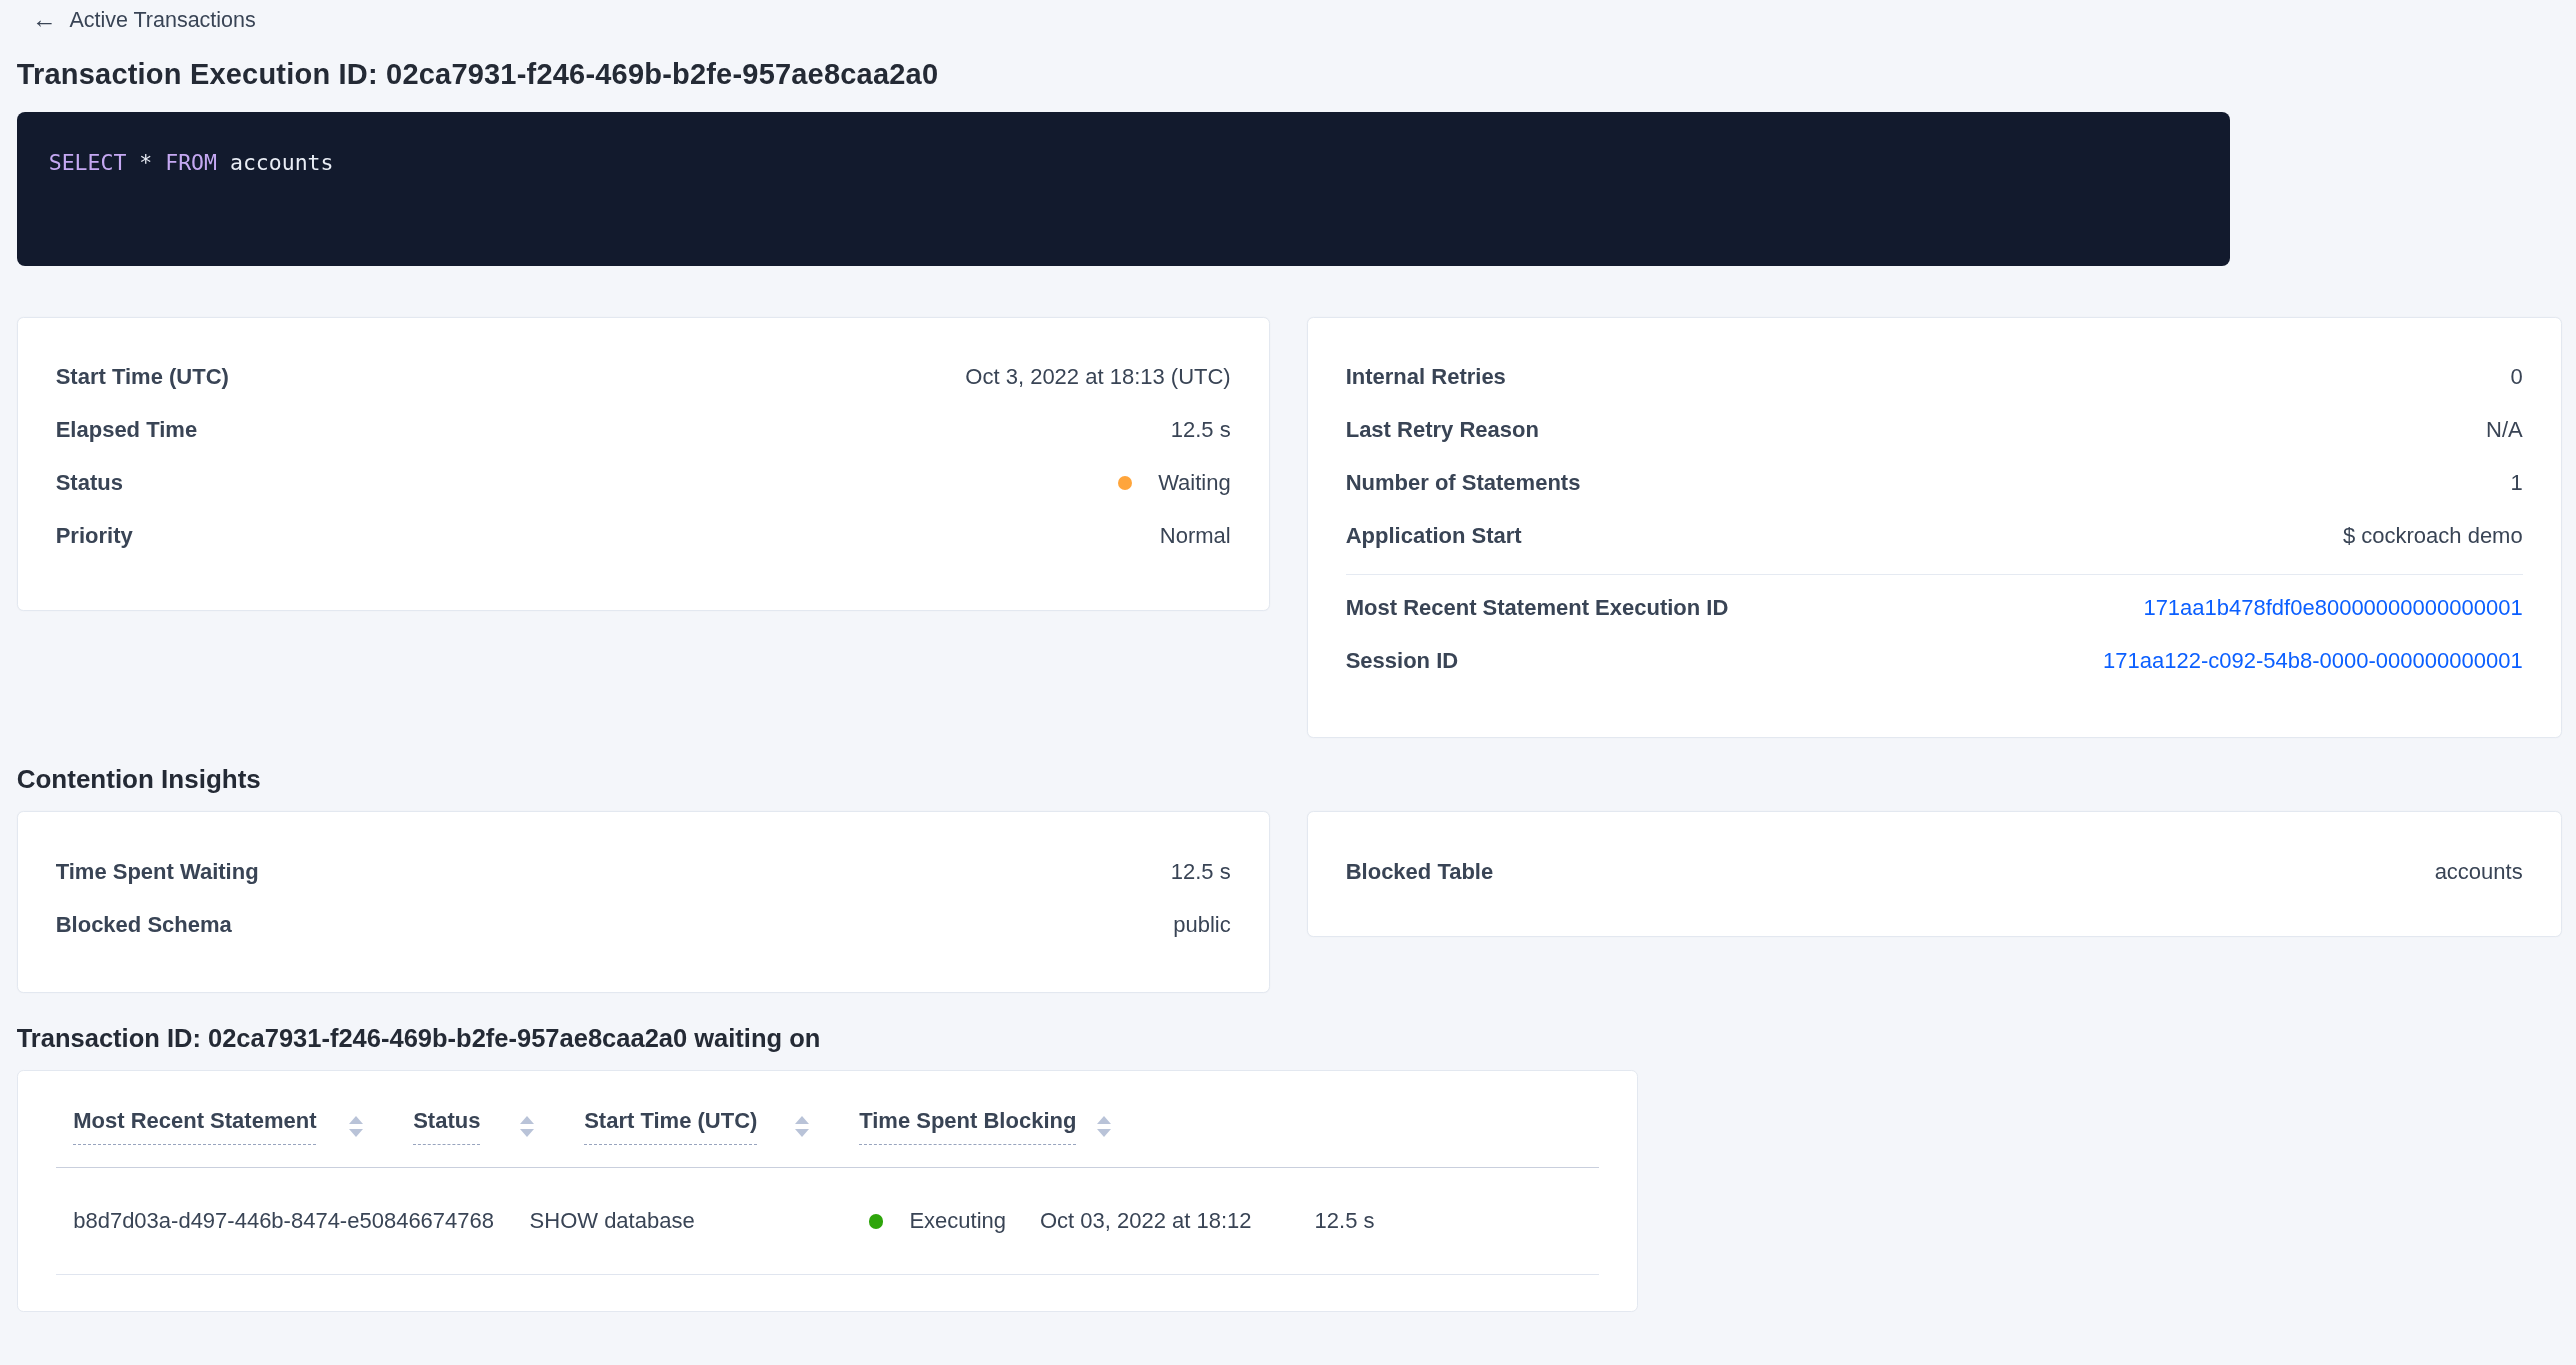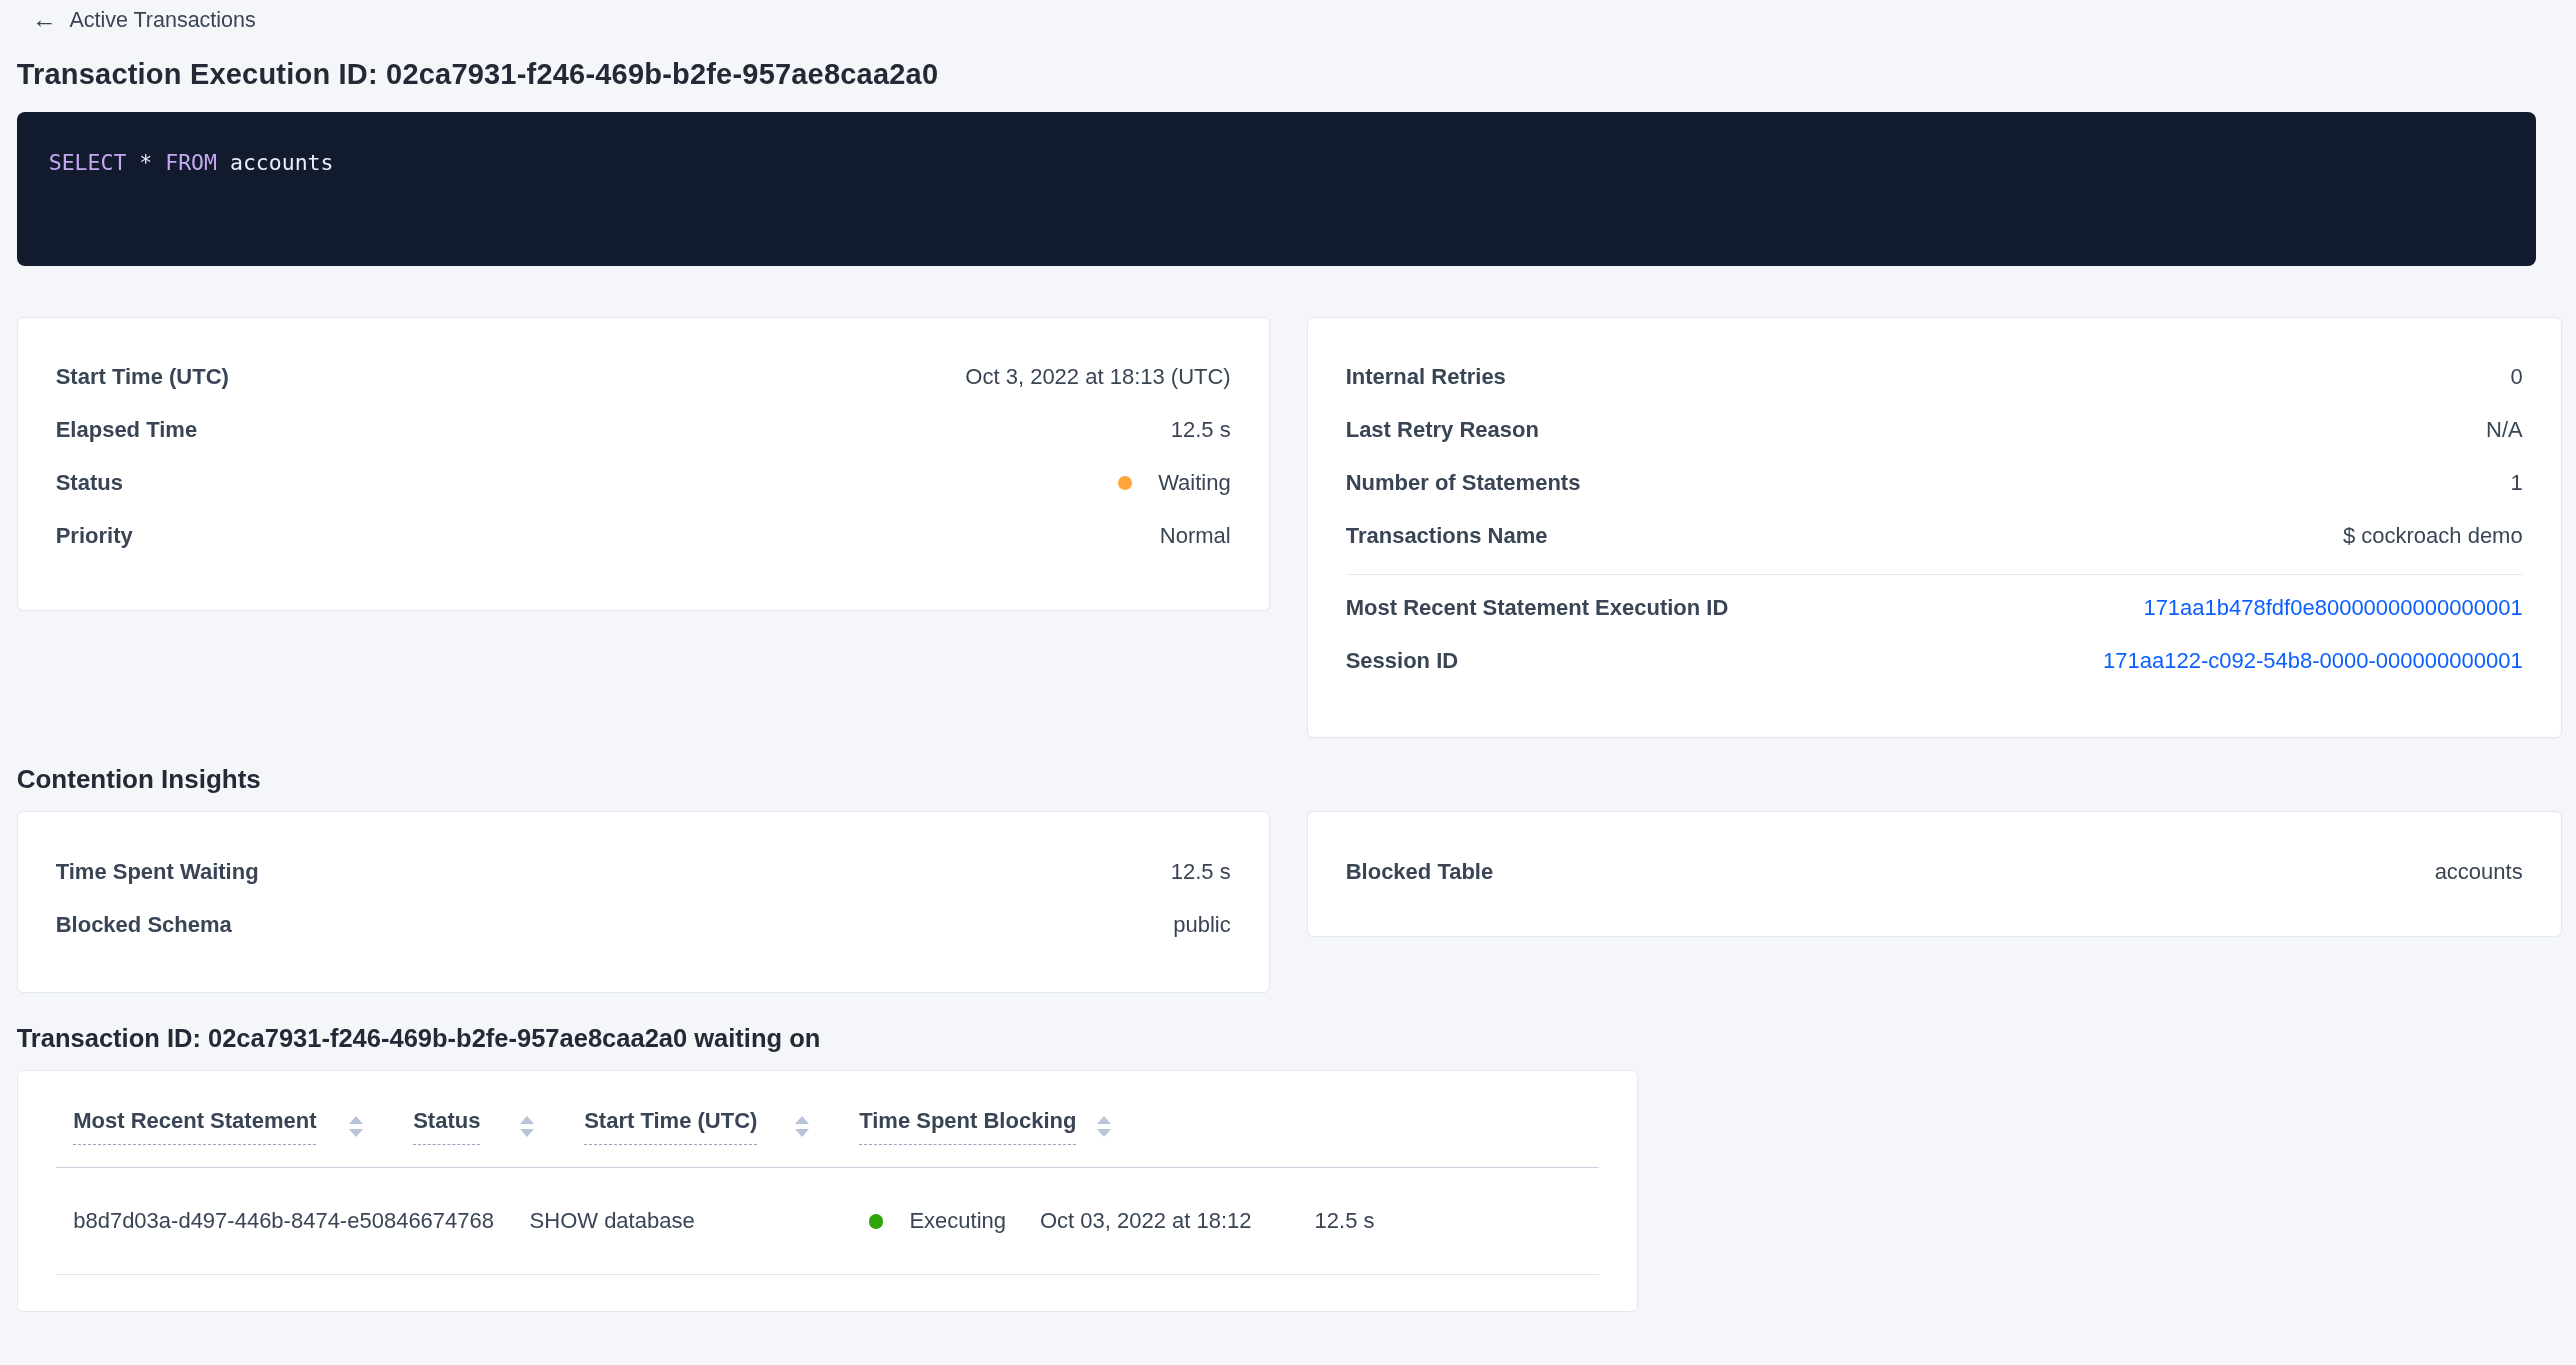--- a/index.html
+++ b/index.html
@@ -20,21 +20,21 @@
   }
   .back .arrow { font-size: 25px; line-height: 1; position: relative; top: -0.8px; }
 
   h1.title {
     margin: 20.7px 0 0 0; font-size: 29px; line-height: 37px;
     font-weight: 700; color: #242a35; letter-spacing: 0.2px;
   }
 
   
   .sqlbox {
-    margin-top: 19px; height: 154px; width: 2519px;
+    margin-top: 19px; height: 154px; width: 2213px;
     background: var(--code-bg, #121a2d); border-radius: 8px;
     padding: 37px 32px 0 32px;
   }
   .sqlbox code {
     font-family: "DejaVu Sans Mono", "Liberation Mono", monospace;
     font-size: 21.5px; line-height: 27px; color: var(--code-text, #e9edf5);
   }
   .sqlbox .kw { color: var(--code-keyword, #c5a8f2); }
 
   
@@ -135,21 +135,21 @@
       </div>
       <div class="kv-row">
         <span class="kv-label">Last Retry Reason</span>
         <span class="kv-value">N/A</span>
       </div>
       <div class="kv-row">
         <span class="kv-label">Number of Statements</span>
         <span class="kv-value">1</span>
       </div>
       <div class="kv-row">
-        <span class="kv-label">Transactions Name</span>
+        <span class="kv-label">Application Start</span>
         <span class="kv-value">$ cockroach demo</span>
       </div>
       <div class="divider"></div>
       <div class="kv-row">
         <span class="kv-label">Most Recent Statement Execution ID</span>
         <a class="kv-value link">171aa1b478fdf0e80000000000000001</a>
       </div>
       <div class="kv-row">
         <span class="kv-label">Session ID</span>
         <a class="kv-value link">171aa122-c092-54b8-0000-000000000001</a>

